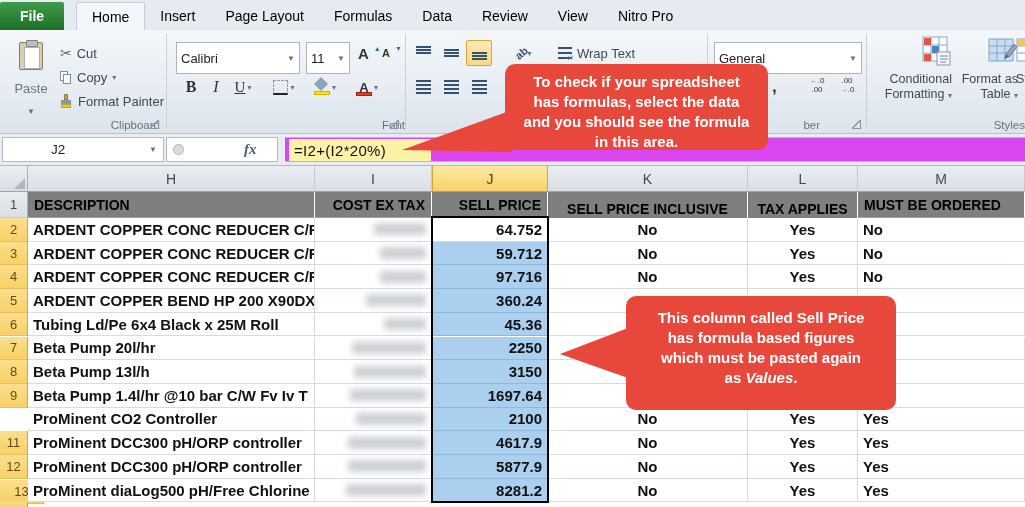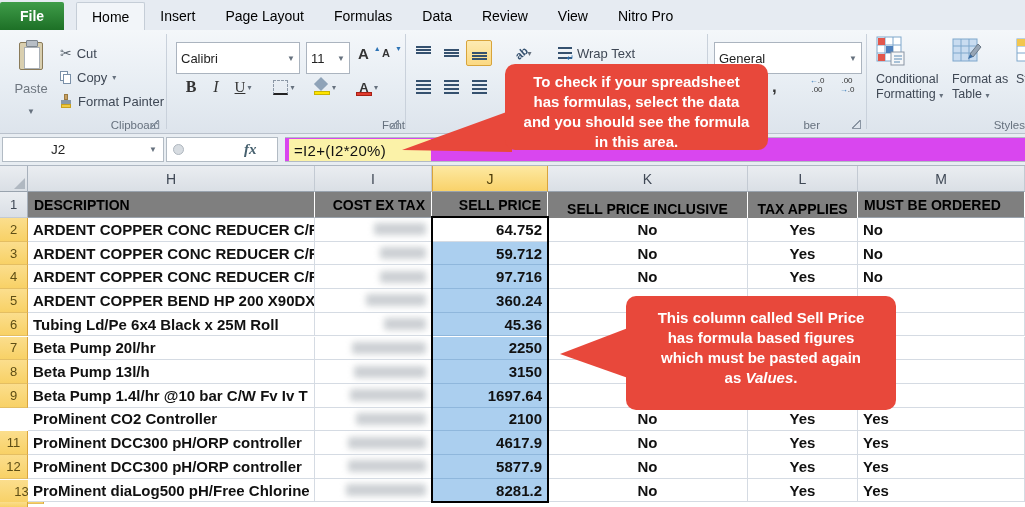--- a/index.html
+++ b/index.html
@@ -66,21 +66,21 @@
   .lines3m{width:15px;height:8px;background:repeating-linear-gradient(to bottom,#35516F 0 2px,transparent 2px 3px);}
   .lines3b{width:15px;height:8px;background:repeating-linear-gradient(to bottom,#35516F 0 2px,transparent 2px 3px);margin-top:6px;}
   .orient{font-size:11px;font-weight:bold;color:#35516F;transform:rotate(-40deg);display:inline-block;}
   .wrap-ic{width:14px;height:12px;background:repeating-linear-gradient(to bottom,#35516F 0 2px,transparent 2px 5px);position:relative;}
   .wrap-ic:after{content:"↵";position:absolute;right:-2px;bottom:-4px;font-size:9px;color:#2E74B5;}
   
   .comma{font-size:17px;font-weight:bold;color:#333;}
   .dec{position:absolute;top:46px;width:26px;height:24px;font-size:8px;line-height:9px;color:#333;text-align:center;cursor:pointer;}
   .dec b{color:#2E74B5;}
   
-  .big-btn{position:absolute;top:6px;display:flex;flex-direction:column;align-items:flex-start;
+  .big-btn{position:absolute;top:6px;display:flex;flex-direction:column;align-items:flex-end;
     font-size:12.5px;color:#3F4855;line-height:15px;cursor:pointer;text-align:center;}
   .cf-ic,.fat-ic{margin-bottom:4px;}
 
   
   #fbar{position:absolute;left:0;top:134px;width:1025px;height:32px;background:#E8EDF2;border-bottom:1px solid #AEB7C2;}
   #namebox{position:absolute;left:2px;top:3px;width:162px;height:25px;background:#fff;border:1px solid #B2BBC4;
     font-size:13.5px;color:#222;display:flex;align-items:center;}
   #namebox .val{margin-left:48px;}
   #namebox .arr{position:absolute;right:6px;}
   #fpill{position:absolute;left:166px;top:3px;width:112px;height:25px;background:#fff;border:1px solid #B2BBC4;display:flex;align-items:center;}

